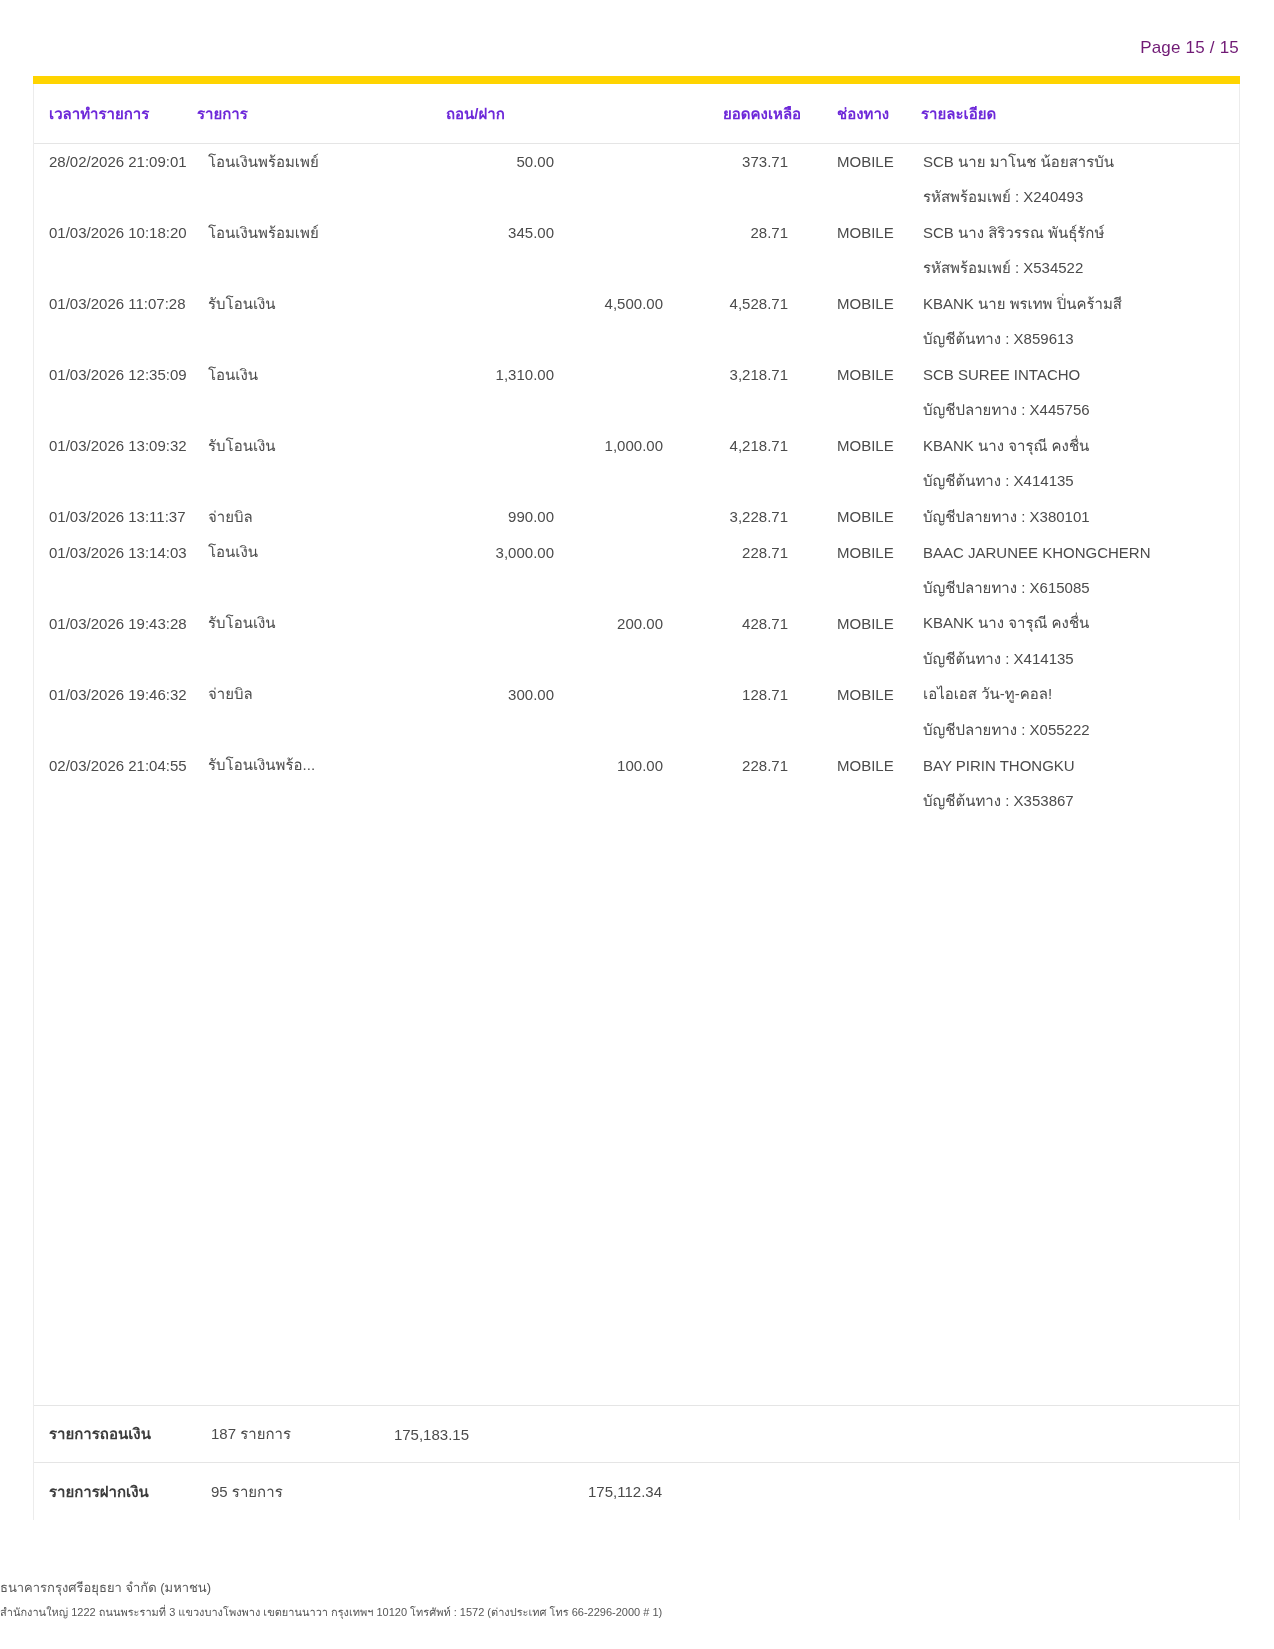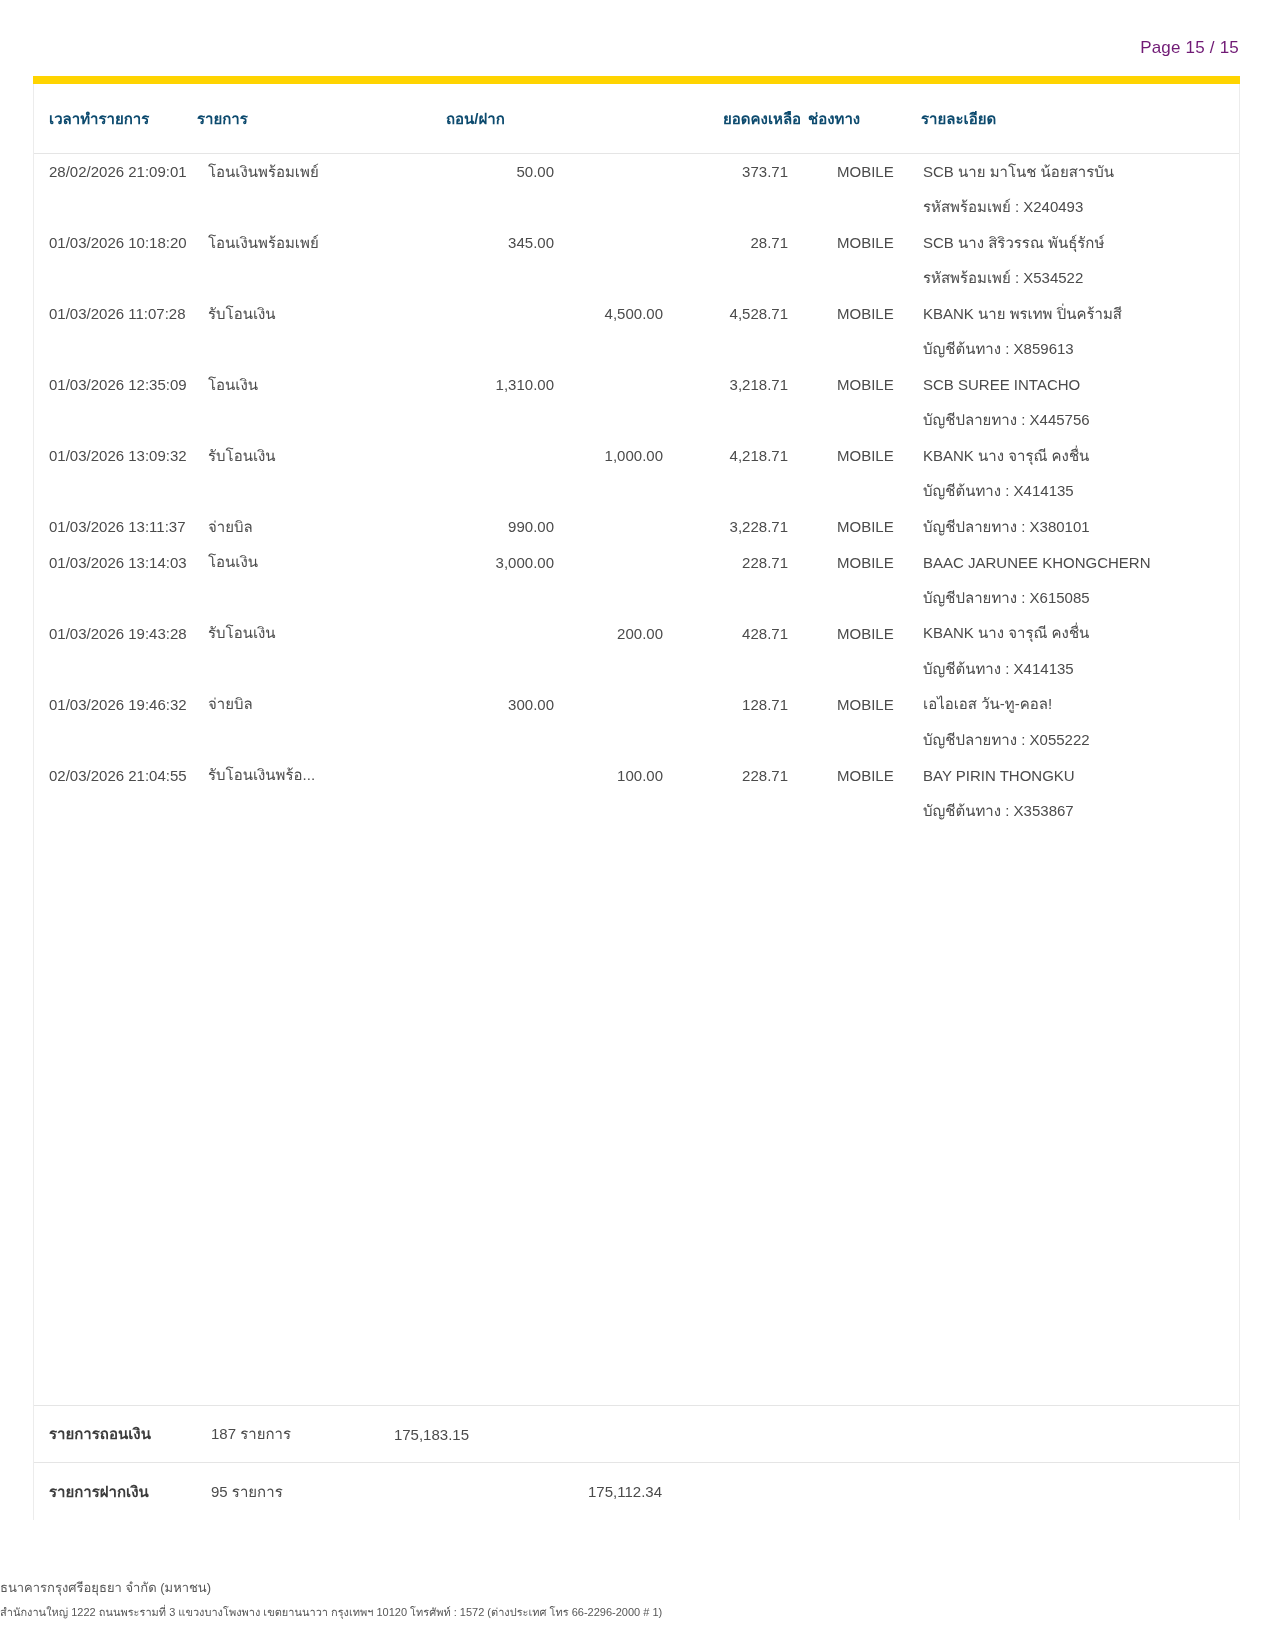--- a/index.html
+++ b/index.html
@@ -13,32 +13,32 @@
     position:absolute; top:38px; right:35px;
     font-size:17px; color:#701a75; letter-spacing:.2px;
   }
   .statement {
     position:absolute; left:33px; top:76px; width:1207px; height:1444px;
     border-left:1px solid #ececec; border-right:1px solid #ececec;
     display:flex; flex-direction:column;
   }
   .accent-bar { height:8px; margin:0 -1px; background:#FFD400; }
   .head-row {
-    position:relative; height:70px; flex:none;
+    position:relative; height:60px; flex:none;
     border-bottom:1px solid #e5e5e5;
-    font-weight:700; color:#0c4a6e;
+    font-weight:700; color:#6d28d9;
   }
   .head-row span {
     position:absolute; top:50%; transform:translateY(-50%); white-space:nowrap;
   }
   .h-time     { left:15px; }
   .h-txn      { left:163px; }
   .h-wd       { left:412px; }
   .h-balance  { left:689px;text-align:right; }
-  .h-channel  { left:774px; }
+  .h-channel  { left:803px; }
   .h-details  { left:887px; }
   .rows { flex:none; }
   .t-line {
     display:grid;
     grid-template-columns:174px 186px 160px 109px 125px 135px 1fr;
     height:35.5px; align-items:center; white-space:nowrap;
   }
   .c-time    { padding-left:15px; }
   .c-withdraw,.c-deposit,.c-balance { text-align:right; }
   .c-channel { padding-left:49px; }

